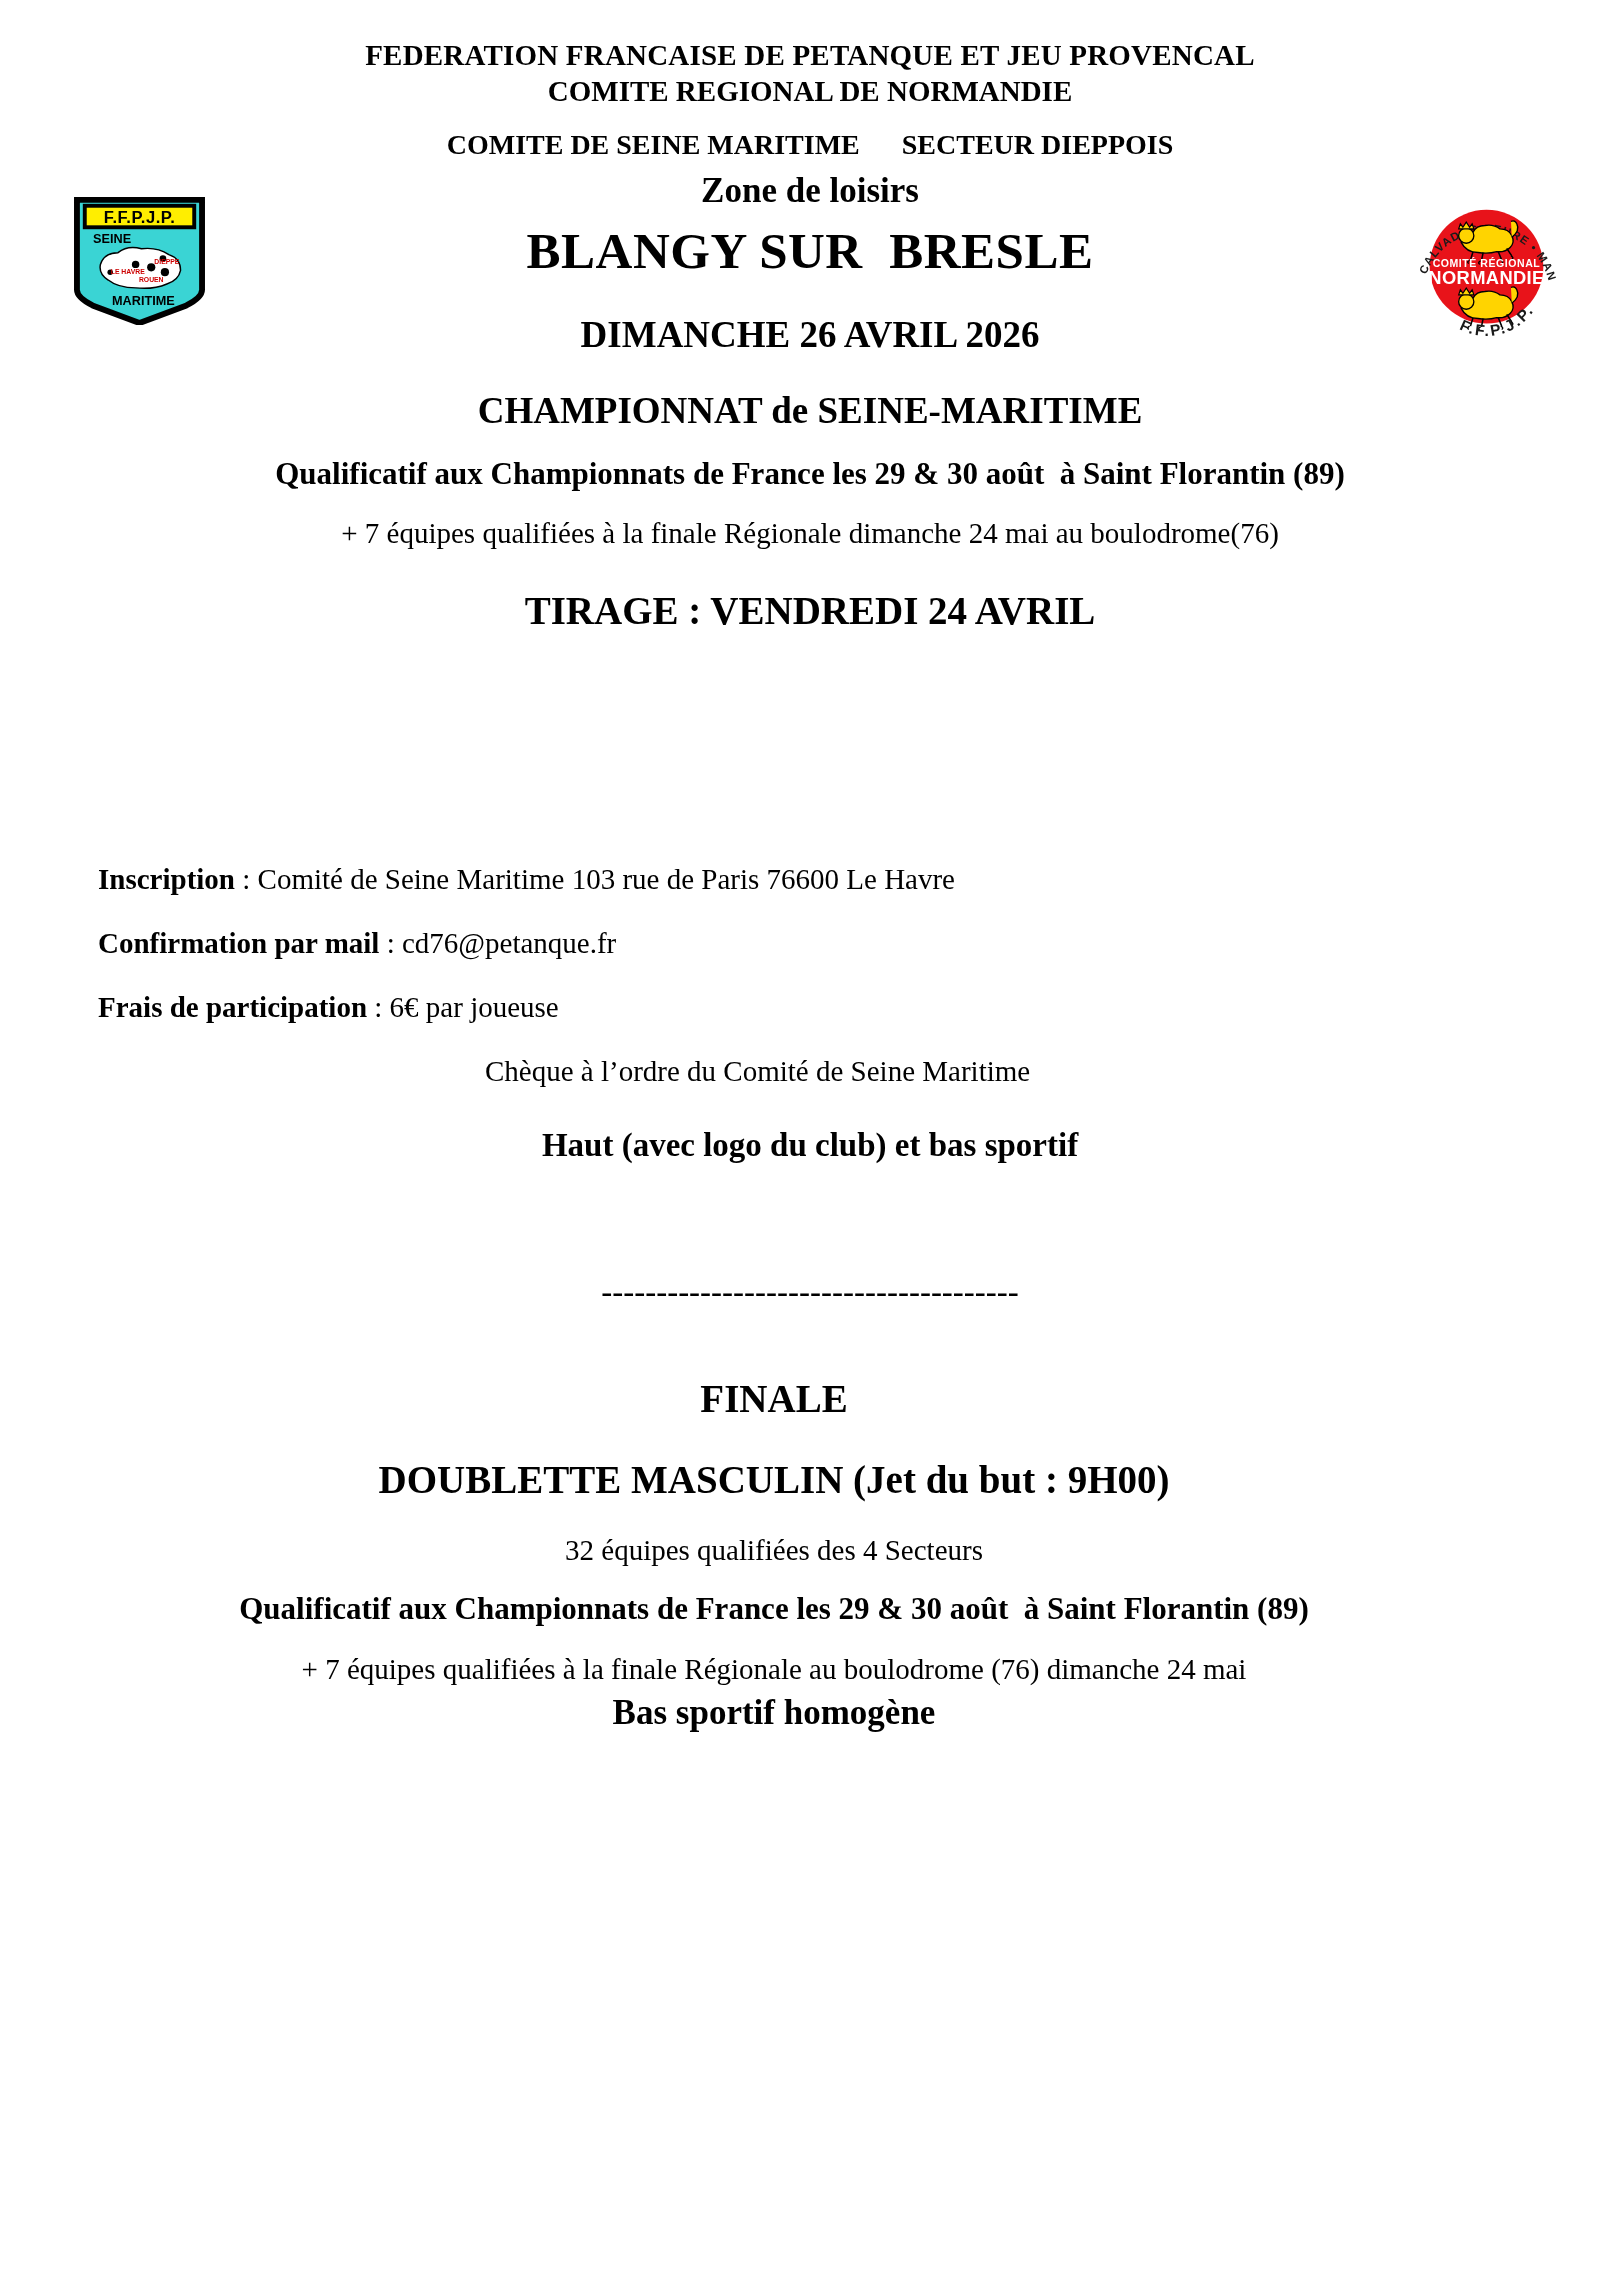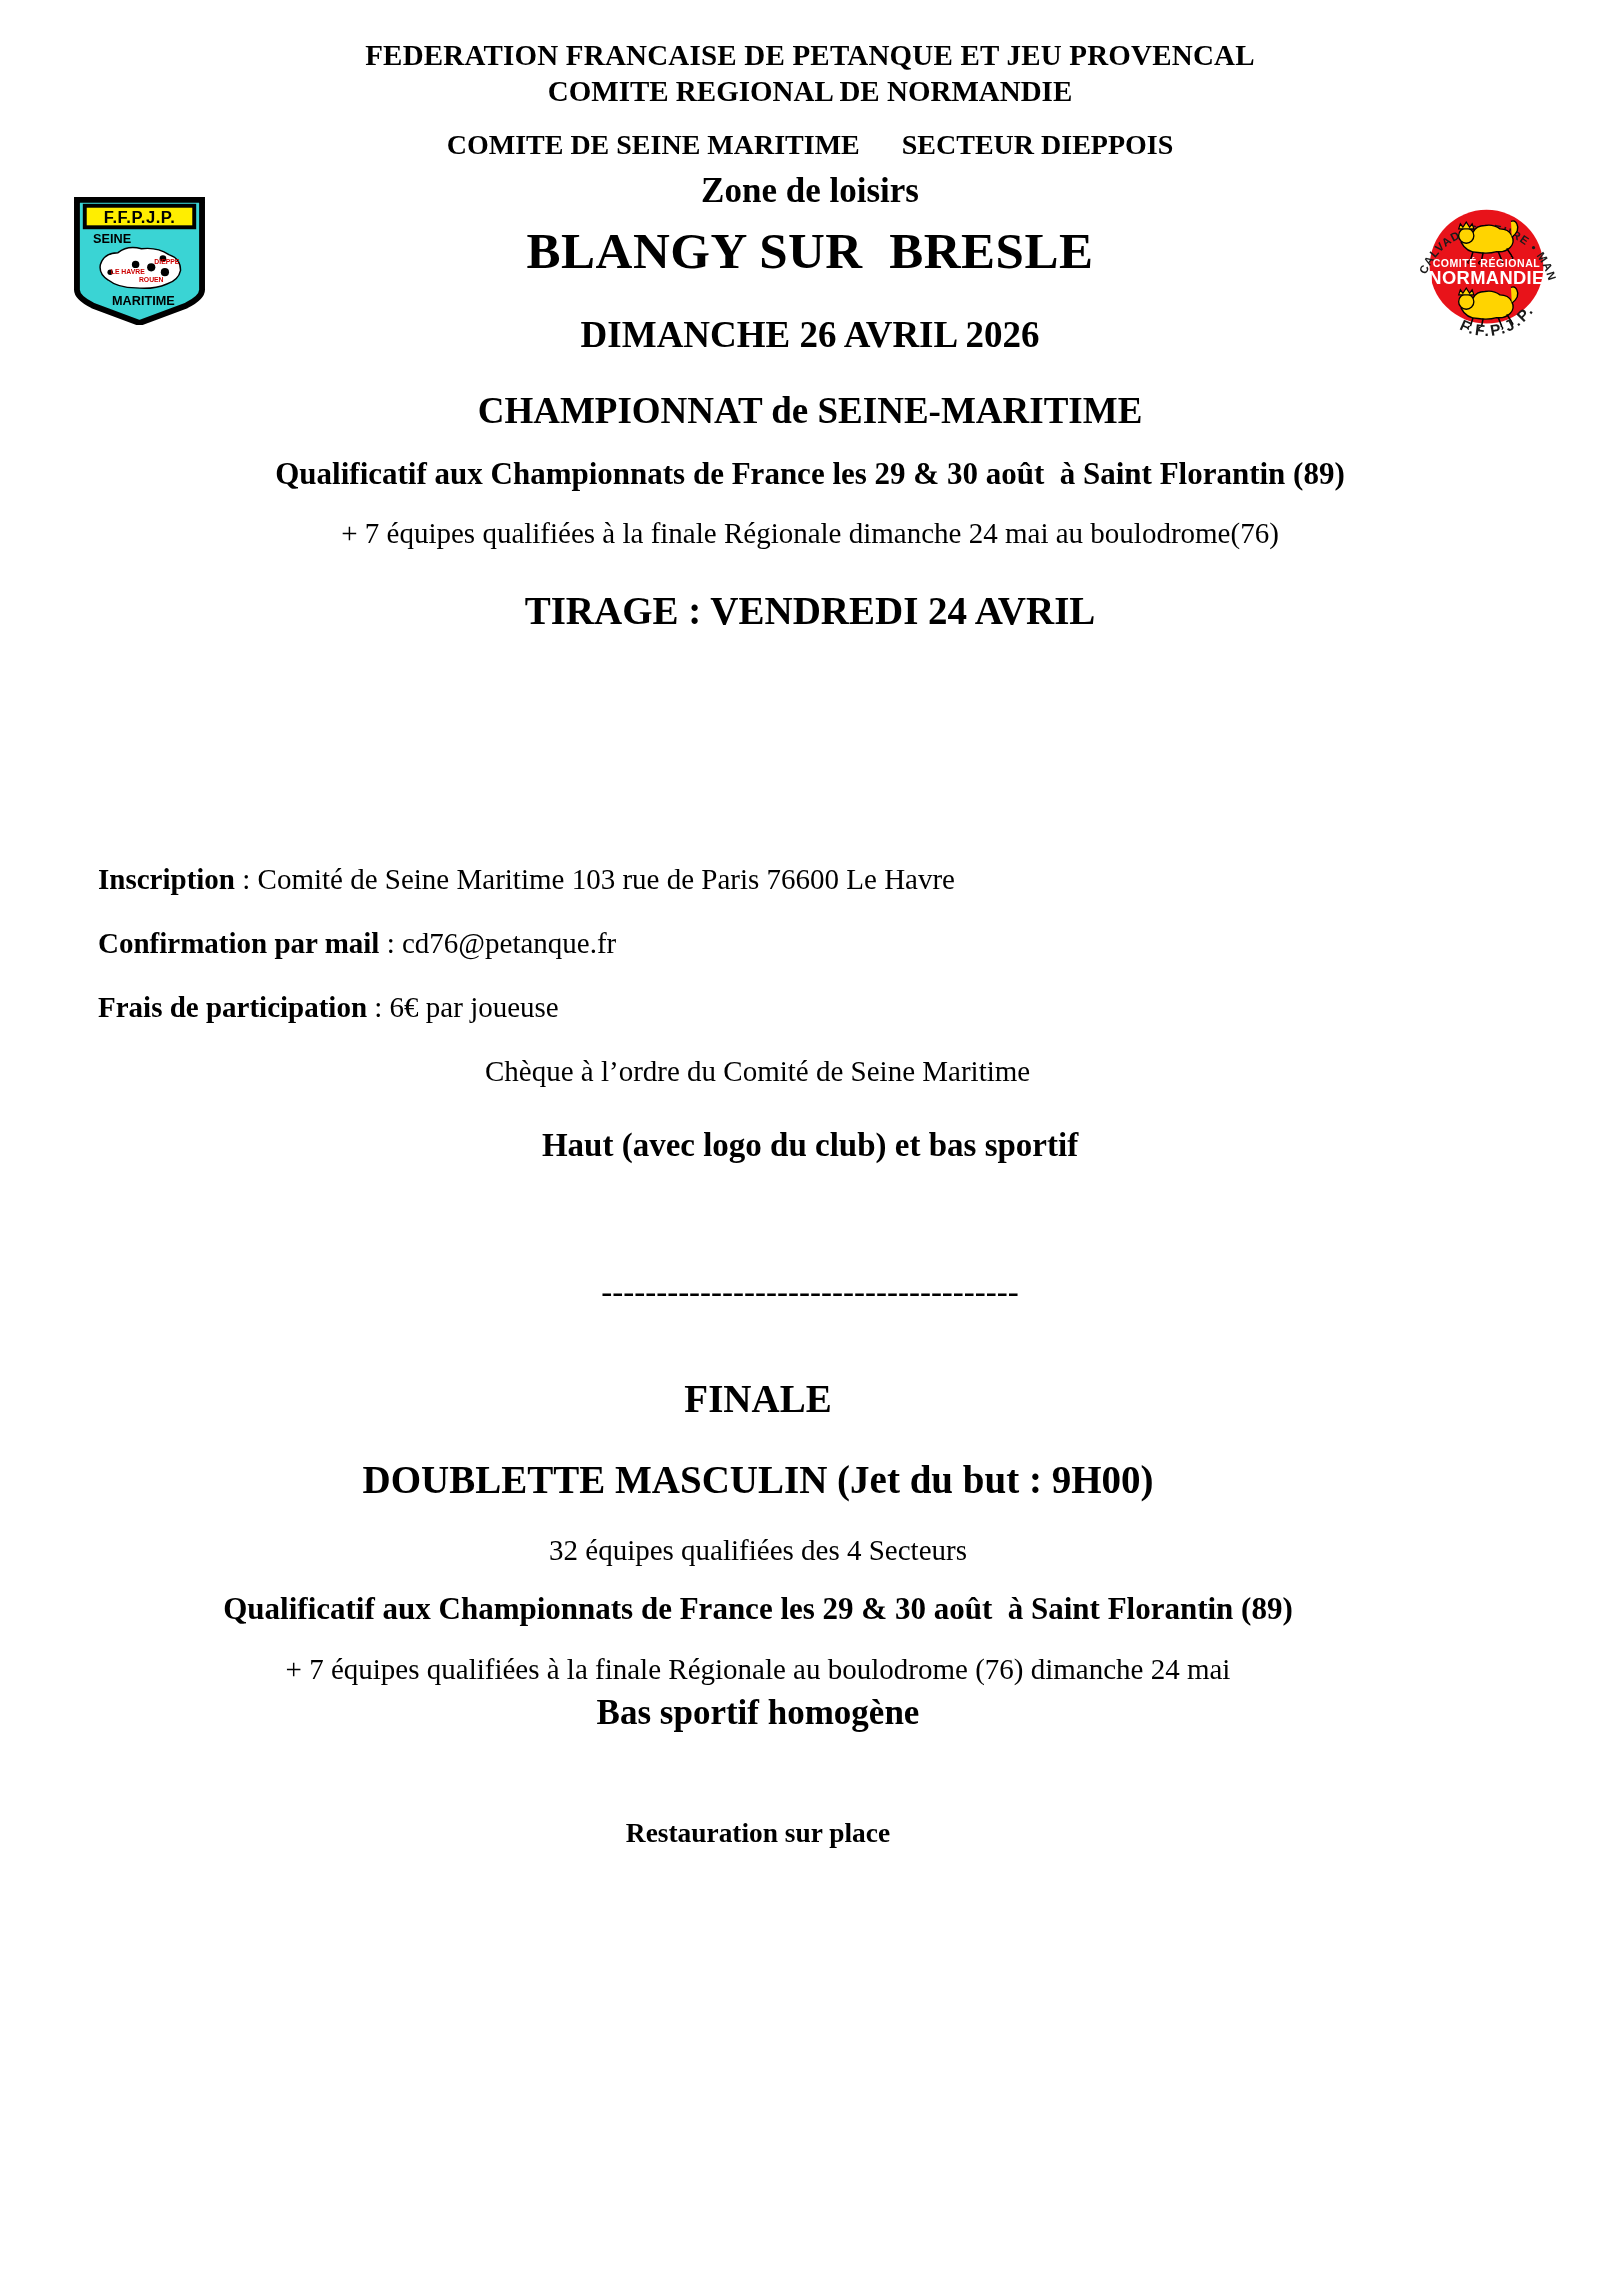--- a/index.html
+++ b/index.html
@@ -124,21 +124,21 @@
     text-align: center;
     font-size: 33px;
     font-weight: normal;
     letter-spacing: 0px;
     font-family: "Liberation Serif", "DejaVu Serif", serif;
   }
 
   
   .finale-block {
     position: absolute;
-    left: 0;
+    left: 16px;
     top: 1377px;
     width: 1496px;
     text-align: center;
     padding-left: 10px;
   }
   .finale-title { font-size: 39px; font-weight: bold; }
   .finale-event { font-size: 39px; font-weight: bold; margin-top: 37px; }
   .finale-32    { font-size: 29px; font-weight: normal; margin-top: 33px; }
   .finale-qual  { font-size: 31px; font-weight: bold; margin-top: 25.5px; }
   .finale-plus7 { font-size: 29px; font-weight: normal; margin-top: 25.5px; }
@@ -279,17 +279,16 @@
 
   <div class="divider">--------------------------------------</div>
 
   <div class="finale-block">
     <div class="line finale-title">FINALE</div>
     <div class="line finale-event">DOUBLETTE MASCULIN (Jet du but : 9H00)</div>
     <div class="line finale-32">32 équipes qualifiées des 4 Secteurs</div>
     <div class="line finale-qual">Qualificatif aux Championnats de France les 29 &amp; 30 août  à Saint Florantin (89)</div>
     <div class="line finale-plus7">+ 7 équipes qualifiées à la finale Régionale au boulodrome (76) dimanche 24 mai</div>
     <div class="line finale-bas">Bas sportif homogène</div>
-    <div class="line finale-resto">Restauration sur place</div>
   </div>
 
 </div>
 
 
 </body></html>

